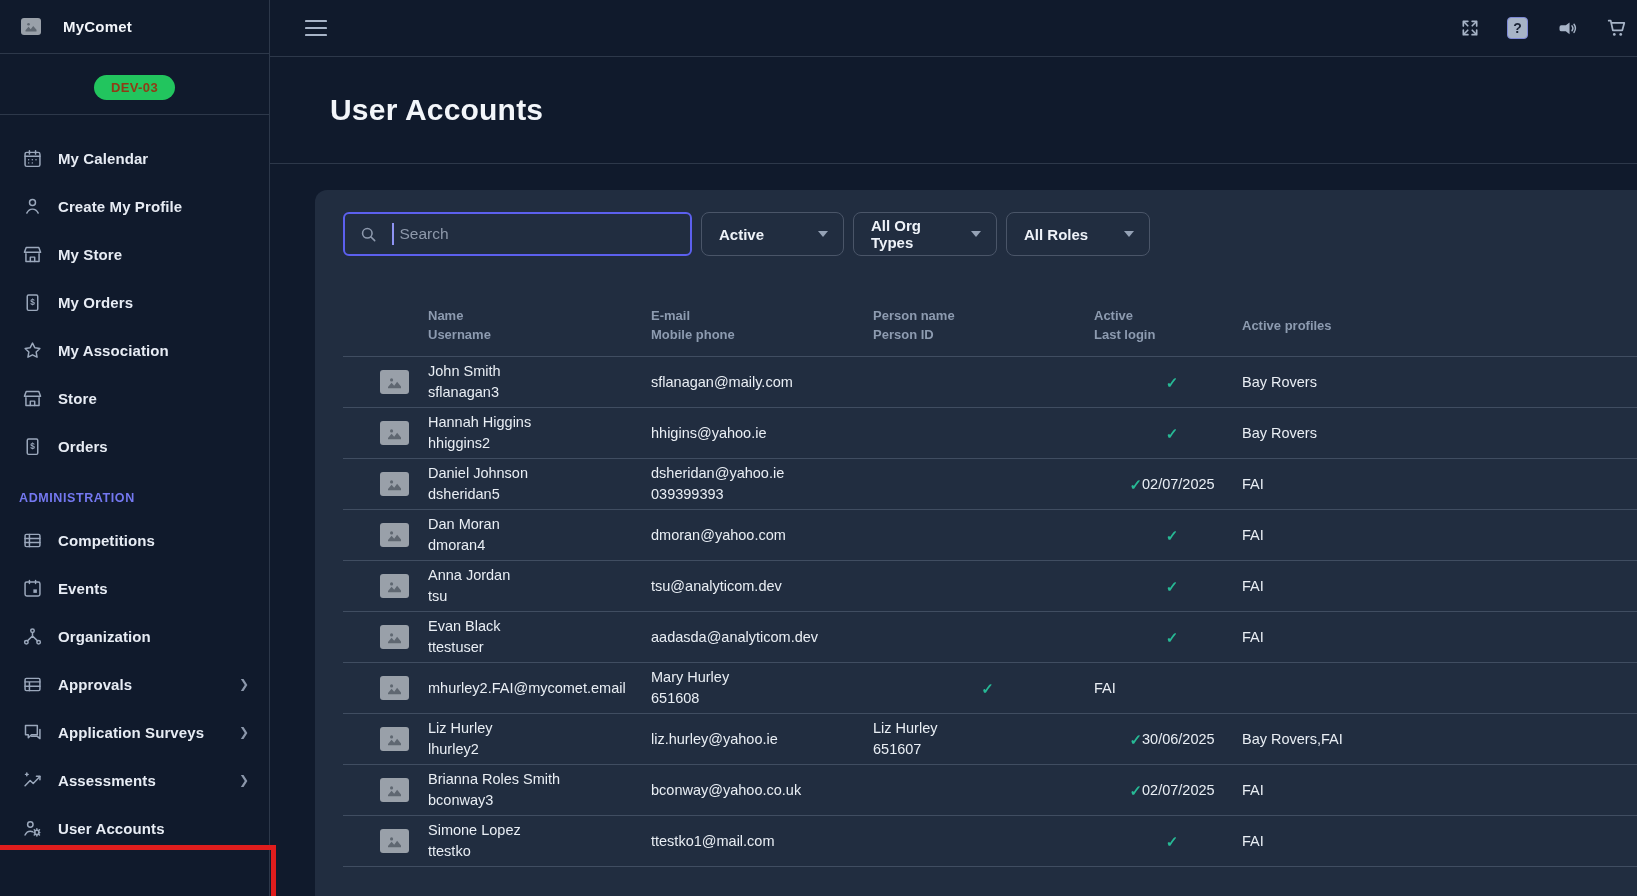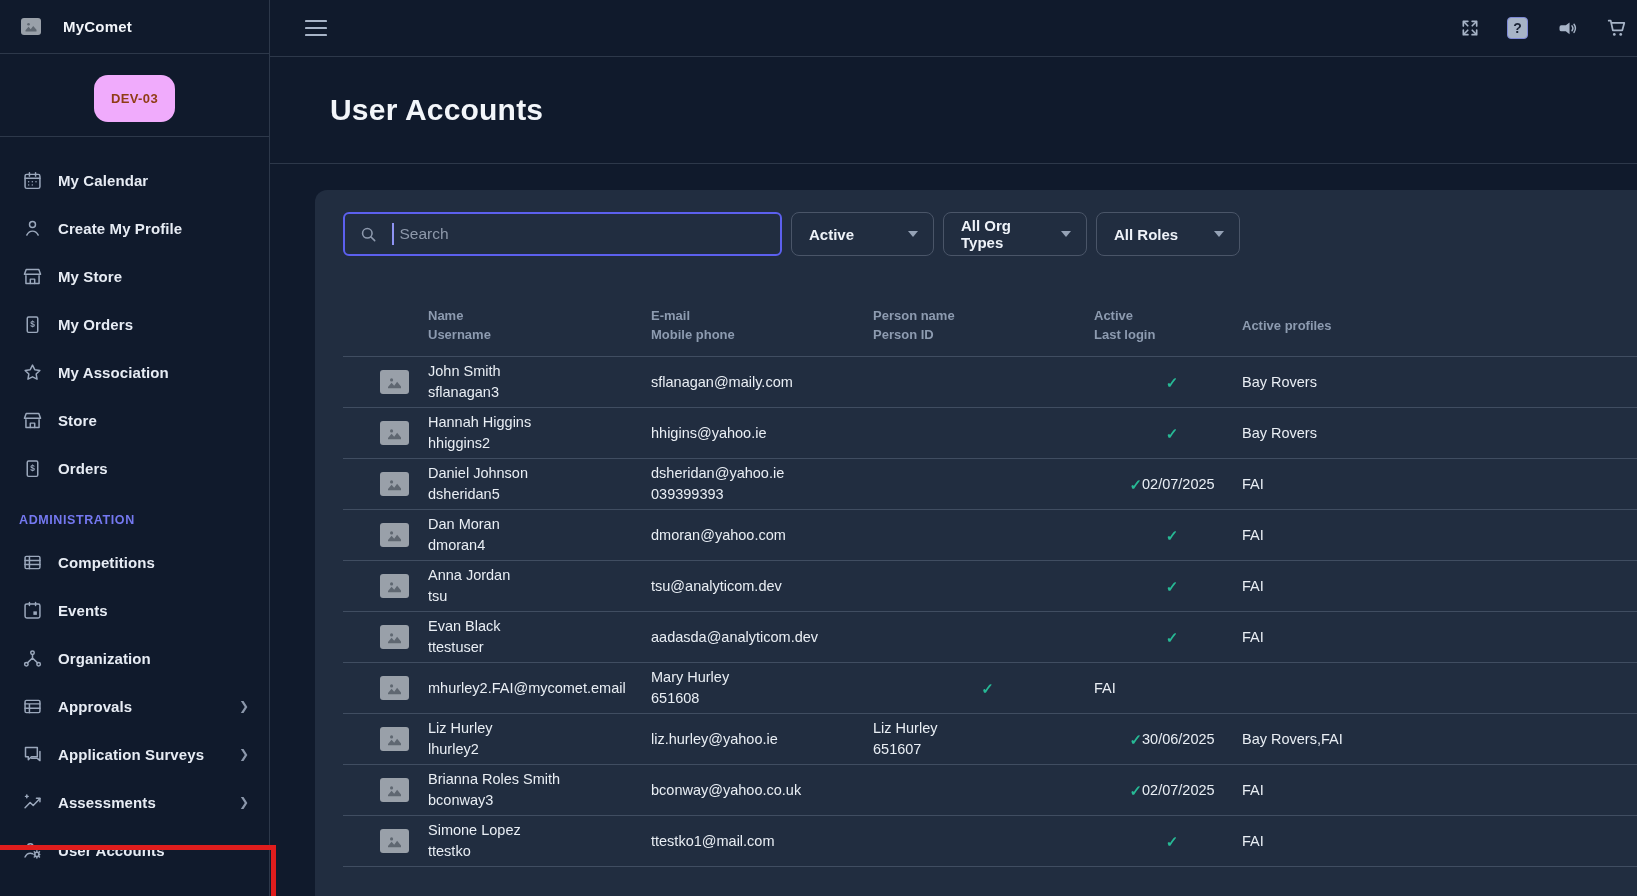--- a/index.html
+++ b/index.html
@@ -11,21 +11,21 @@
   }
   .root { position:relative; display:flex; width:1637px; height:896px; }
 
   
   .sidebar { width:270px; min-width:270px; background:#101a2c; border-right:1px solid rgba(148,163,184,.22); display:flex; flex-direction:column; }
   .sidebar-head { height:54px; display:flex; align-items:center; padding-left:21px; gap:22px; border-bottom:1px solid rgba(148,163,184,.22); }
   .img-ph { background:#99a0a9; border-radius:3px; display:flex; align-items:center; justify-content:center; }
   .logo-ph { width:20px; height:17px; }
   .logo-text { font-size:15px; font-weight:700; color:#f2f5fa; letter-spacing:.2px; }
   .badge-row { display:flex; justify-content:center; padding:21px 0 14px; border-bottom:1px solid rgba(148,163,184,.22); }
-  .env-badge { background:#f0abfc; color:#8f3c15; font-size:13px; font-weight:700; padding:16px 17px; border-radius:14px; letter-spacing:.4px; }
+  .env-badge { background:#22c55e; color:#8f3c15; font-size:13px; font-weight:700; padding:5px 17px; border-radius:14px; letter-spacing:.4px; }
   .nav { padding-top:19px; flex:1; }
   .nav-item { height:48px; display:flex; align-items:center; gap:15px; padding:0 20px 0 22px; cursor:pointer; }
   .nav-item .ni { width:21px; height:21px; color:#9ba8bc; flex:none; display:flex; align-items:center; justify-content:center; }
   .nav-item .lbl { font-size:15px; font-weight:600; color:#e7ecf4; flex:1; letter-spacing:.1px; }
   .chev { color:#8b97ab; font-size:12px; }
   .chev::after { content:"❯"; }
   .nav-section { height:36px; display:flex; align-items:center; padding-left:19px; font-size:12.5px; font-weight:700; letter-spacing:.6px; color:#7478f0; }
   .sec-association { margin-top:8px; }
   .sec-administration { margin-top:10px; }
 
@@ -38,21 +38,21 @@
   .help-box::after { content:"?"; }
 
   .page-header { height:107px; border-bottom:1px solid rgba(148,163,184,.22); padding:36px 0 0 60px; }
   .page-title { font-size:30px; font-weight:800; color:#f3f6fa; letter-spacing:.2px; }
 
   .content { flex:1; padding:26px 0 0 45px; min-height:0; }
   .card { background:#212d40; border-top-left-radius:12px; height:100%; padding:22px 0 0 28px; }
 
   
   .filters { display:flex; align-items:center; gap:9px; }
-  .search-box { width:439px; height:44px; border:2px solid #5c60ee; border-radius:6px; display:flex; align-items:center; padding:0 12px 0 14px; gap:6px; position:relative; }
+  .search-box { width:349px; height:44px; border:2px solid #5c60ee; border-radius:6px; display:flex; align-items:center; padding:0 12px 0 14px; gap:6px; position:relative; }
   .search-box svg { color:#8d99ad; flex:none; }
   .caret { width:1.5px; height:22px; background:#8e93f2; margin-left:8px; }
   .search-box input { flex:1; background:transparent; border:none; outline:none; color:#e9eef5; font-size:15.5px; font-family:"Liberation Sans",sans-serif; }
   .search-box input::placeholder { color:#8e99ab; }
   .select { height:44px; border:1px solid #4a5568; border-radius:8px; background:transparent; display:flex; align-items:center; justify-content:space-between; padding:0 15px 0 17px; cursor:pointer; }
   .select .sv { font-size:15px; font-weight:600; color:#eef2f8; }
   .tri { width:0; height:0; border-left:5px solid transparent; border-right:5px solid transparent; border-top:6px solid #95a2b6; margin-left:12px; }
   .w1{width:143px;} .w2{width:144px;} .w3{width:144px;}
 
   

